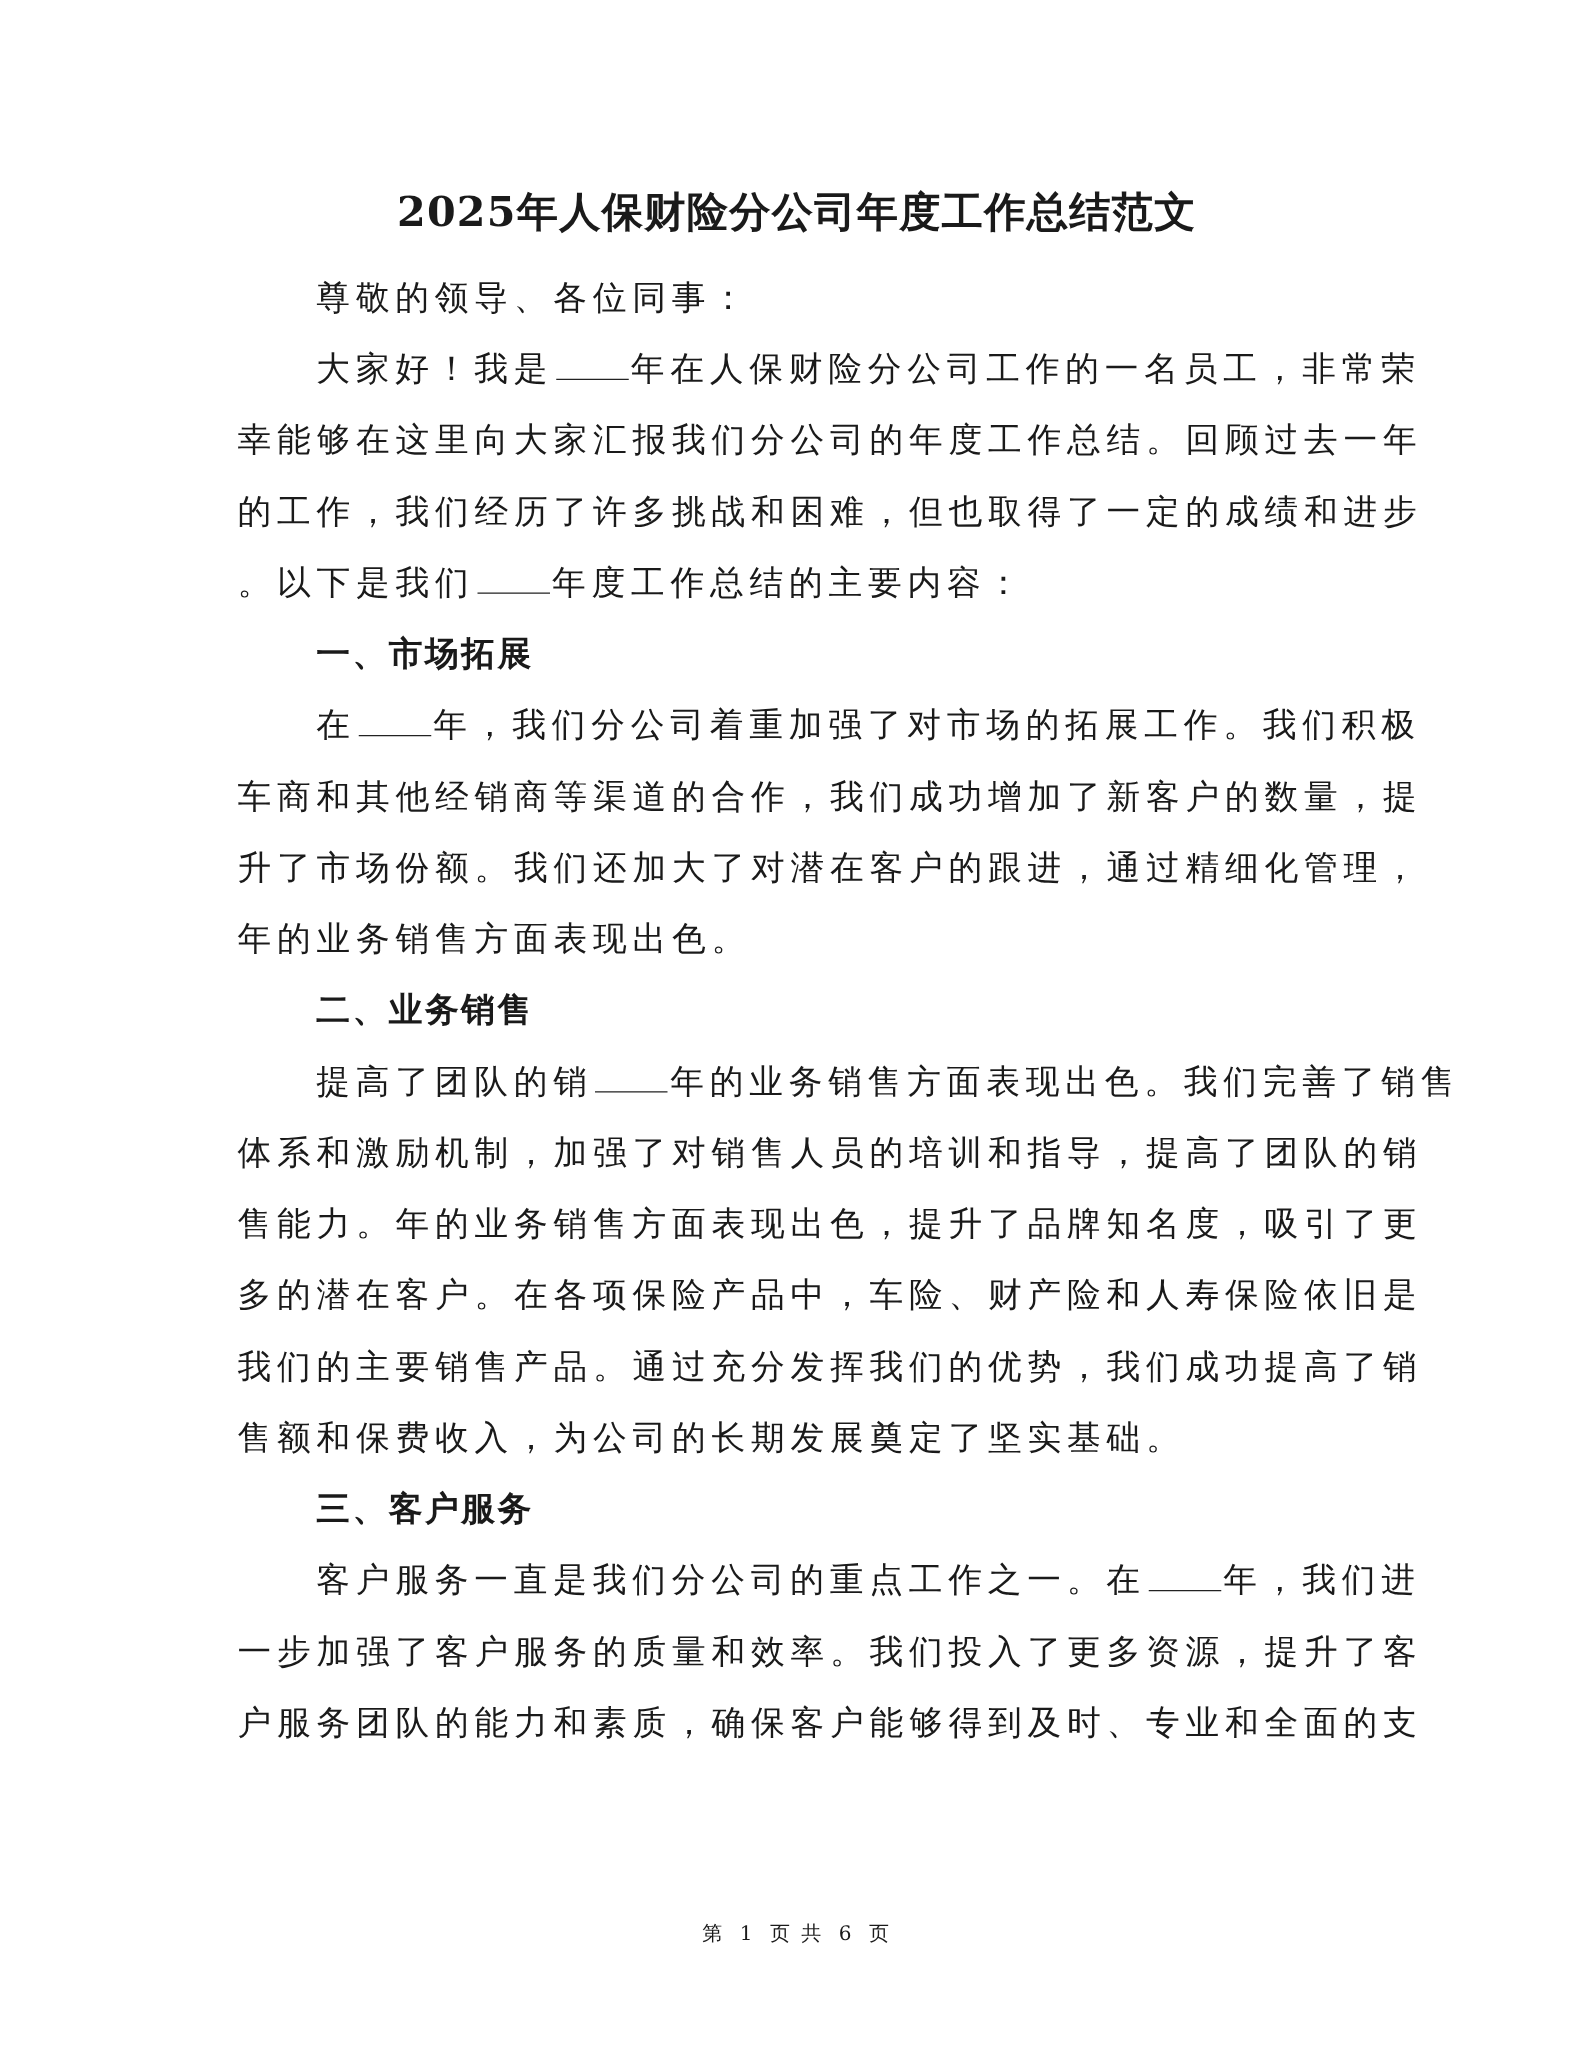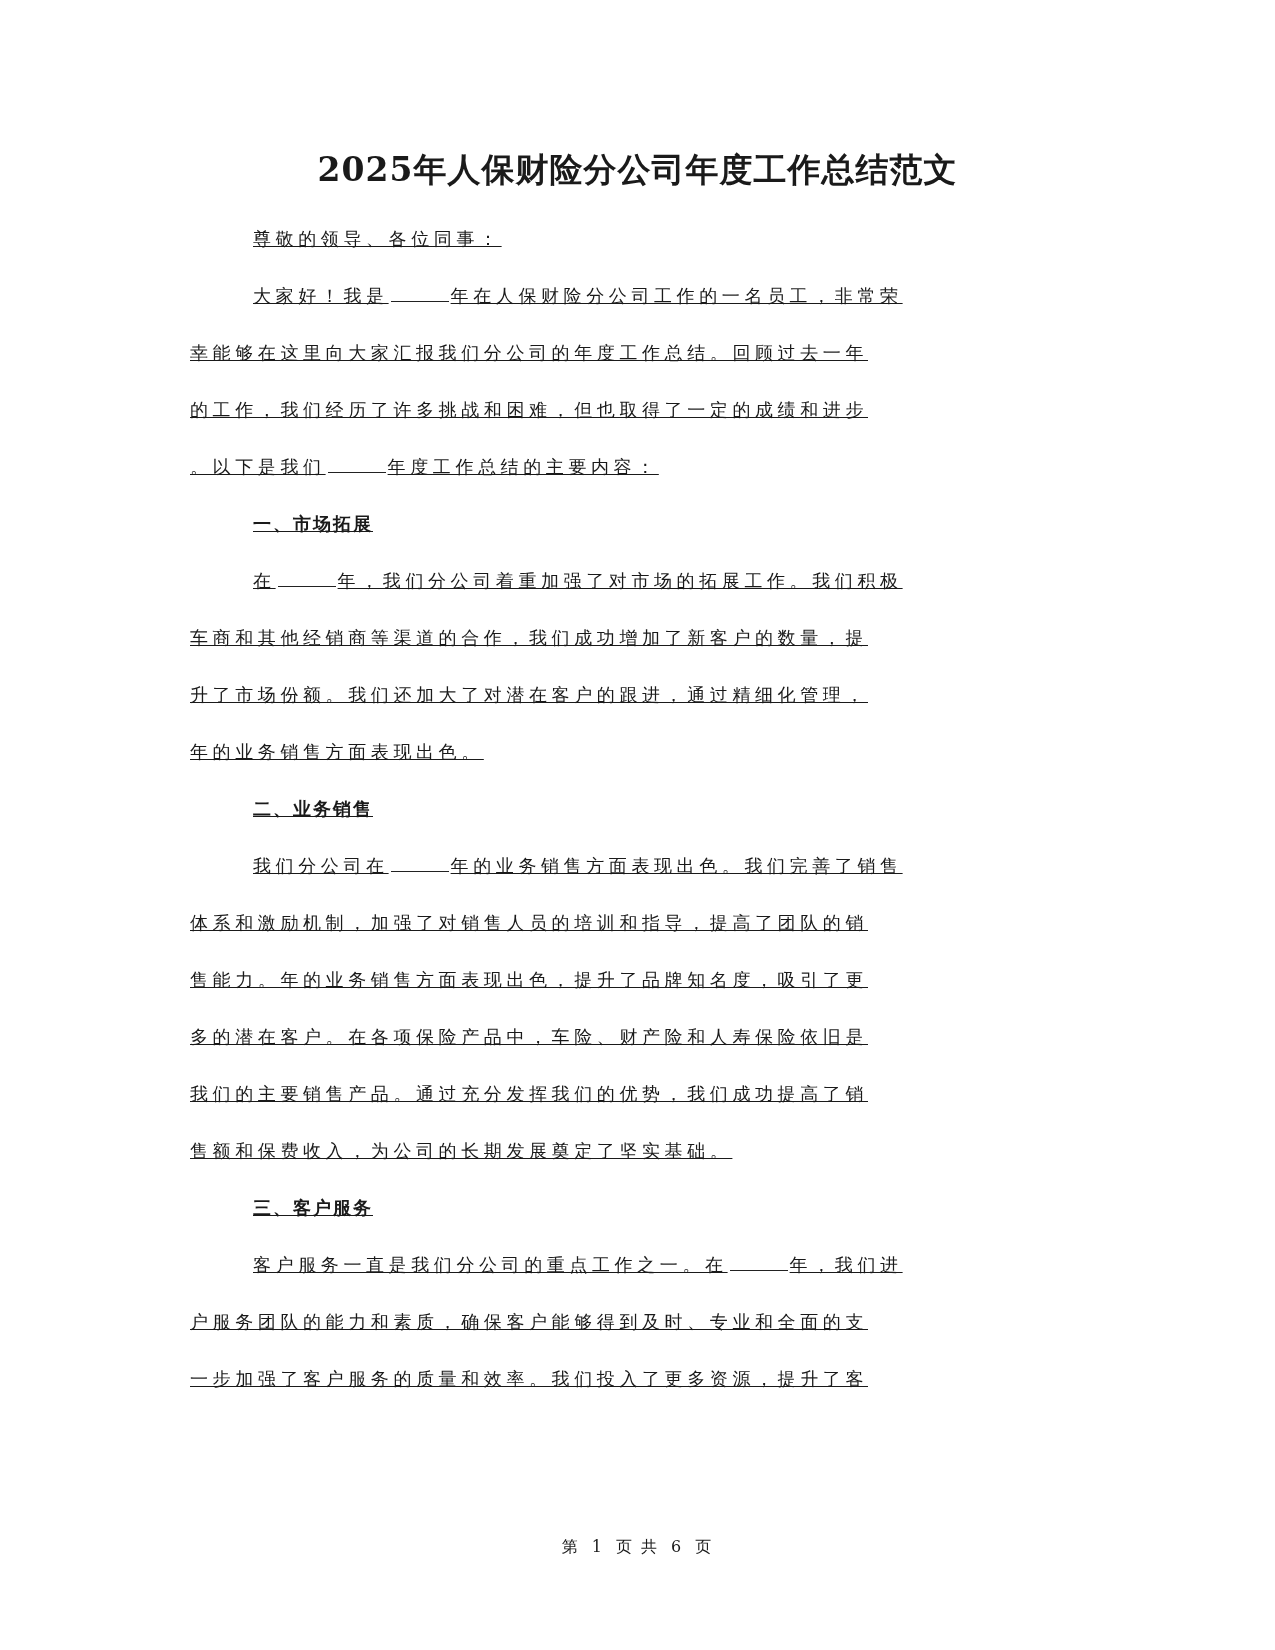--- a/index.html
+++ b/index.html
@@ -2,22 +2,22 @@
 <html><head>
 <meta charset="utf-8">
 <style>
   html, body { margin: 0; padding: 0; background: #ffffff; }
   body { width: 1275px; height: 1650px; position: relative; overflow: hidden;
          font-family: "DejaVu Serif", "Liberation Serif", serif; color: #1a1a1a; }
   .page { position: absolute; left: 0; top: 0; width: 1275px; height: 1420px; background: #fff; }
   .title { position: absolute; top: 148px; left: 0; width: 1275px; text-align: center;
            font-size: 33px; font-weight: bold; letter-spacing: 1px; }
   .content { position: absolute; left: 190px; top: 210px; width: 880px; }
-  .line { height: 57px; line-height: 57px; font-size: 18px; white-space: nowrap;
-          letter-spacing: 4.6px; text-decoration: underline; }
+  .line { height: 57px; line-height: 57px; font-size: 27px; white-space: nowrap;
+          letter-spacing: 4.6px; }
   .indent { padding-left: 63px; }
   .heading { font-weight: bold; letter-spacing: 2px; }
   .blank { display: inline-block; width: 58px; border-bottom: 1.5px solid #222; height: 22px;
            vertical-align: baseline; margin: 0 2px; }
   .footer { position: absolute; top: 1537px; left: 0; width: 1275px; text-align: center;
             font-size: 16px; letter-spacing: 2px; }
   .footer span { margin: 0 6px; }
 </style>
 </head>
 <body>
@@ -40,32 +40,32 @@
     <div class="line indent heading">一、市场拓展</div>
     <div class="line indent">
       <span>在</span><span class="blank"></span><span>年，我们分公司着重加强了对市场的拓展工作。我们积极</span>
     </div>
     <div class="line">车商和其他经销商等渠道的合作，我们成功增加了新客户的数量，提</div>
     <div class="line">升了市场份额。我们还加大了对潜在客户的跟进，通过精细化管理，</div>
     <div class="line">年的业务销售方面表现出色。</div>
 
     <div class="line indent heading">二、业务销售</div>
     <div class="line indent">
-      <span>我们分公司在</span><span class="blank"></span><span>年的业务销售方面表现出色。我们完善了销售</span>
+      <span>提高了团队的销</span><span class="blank"></span><span>年的业务销售方面表现出色。我们完善了销售</span>
     </div>
     <div class="line">体系和激励机制，加强了对销售人员的培训和指导，提高了团队的销</div>
     <div class="line">售能力。年的业务销售方面表现出色，提升了品牌知名度，吸引了更</div>
     <div class="line">多的潜在客户。在各项保险产品中，车险、财产险和人寿保险依旧是</div>
     <div class="line">我们的主要销售产品。通过充分发挥我们的优势，我们成功提高了销</div>
     <div class="line">售额和保费收入，为公司的长期发展奠定了坚实基础。</div>
 
     <div class="line indent heading">三、客户服务</div>
     <div class="line indent">
       <span>客户服务一直是我们分公司的重点工作之一。在</span><span class="blank"></span><span>年，我们进</span>
     </div>
+    <div class="line">一步加强了客户服务的质量和效率。我们投入了更多资源，提升了客</div>
     <div class="line">户服务团队的能力和素质，确保客户能够得到及时、专业和全面的支</div>
-    <div class="line">一步加强了客户服务的质量和效率。我们投入了更多资源，提升了客</div>
   </div>
 
   <div class="footer">
     <span>第</span><span>1</span><span>页 共</span><span>6</span><span>页</span>
   </div>
 </div>
 
 </body></html>

